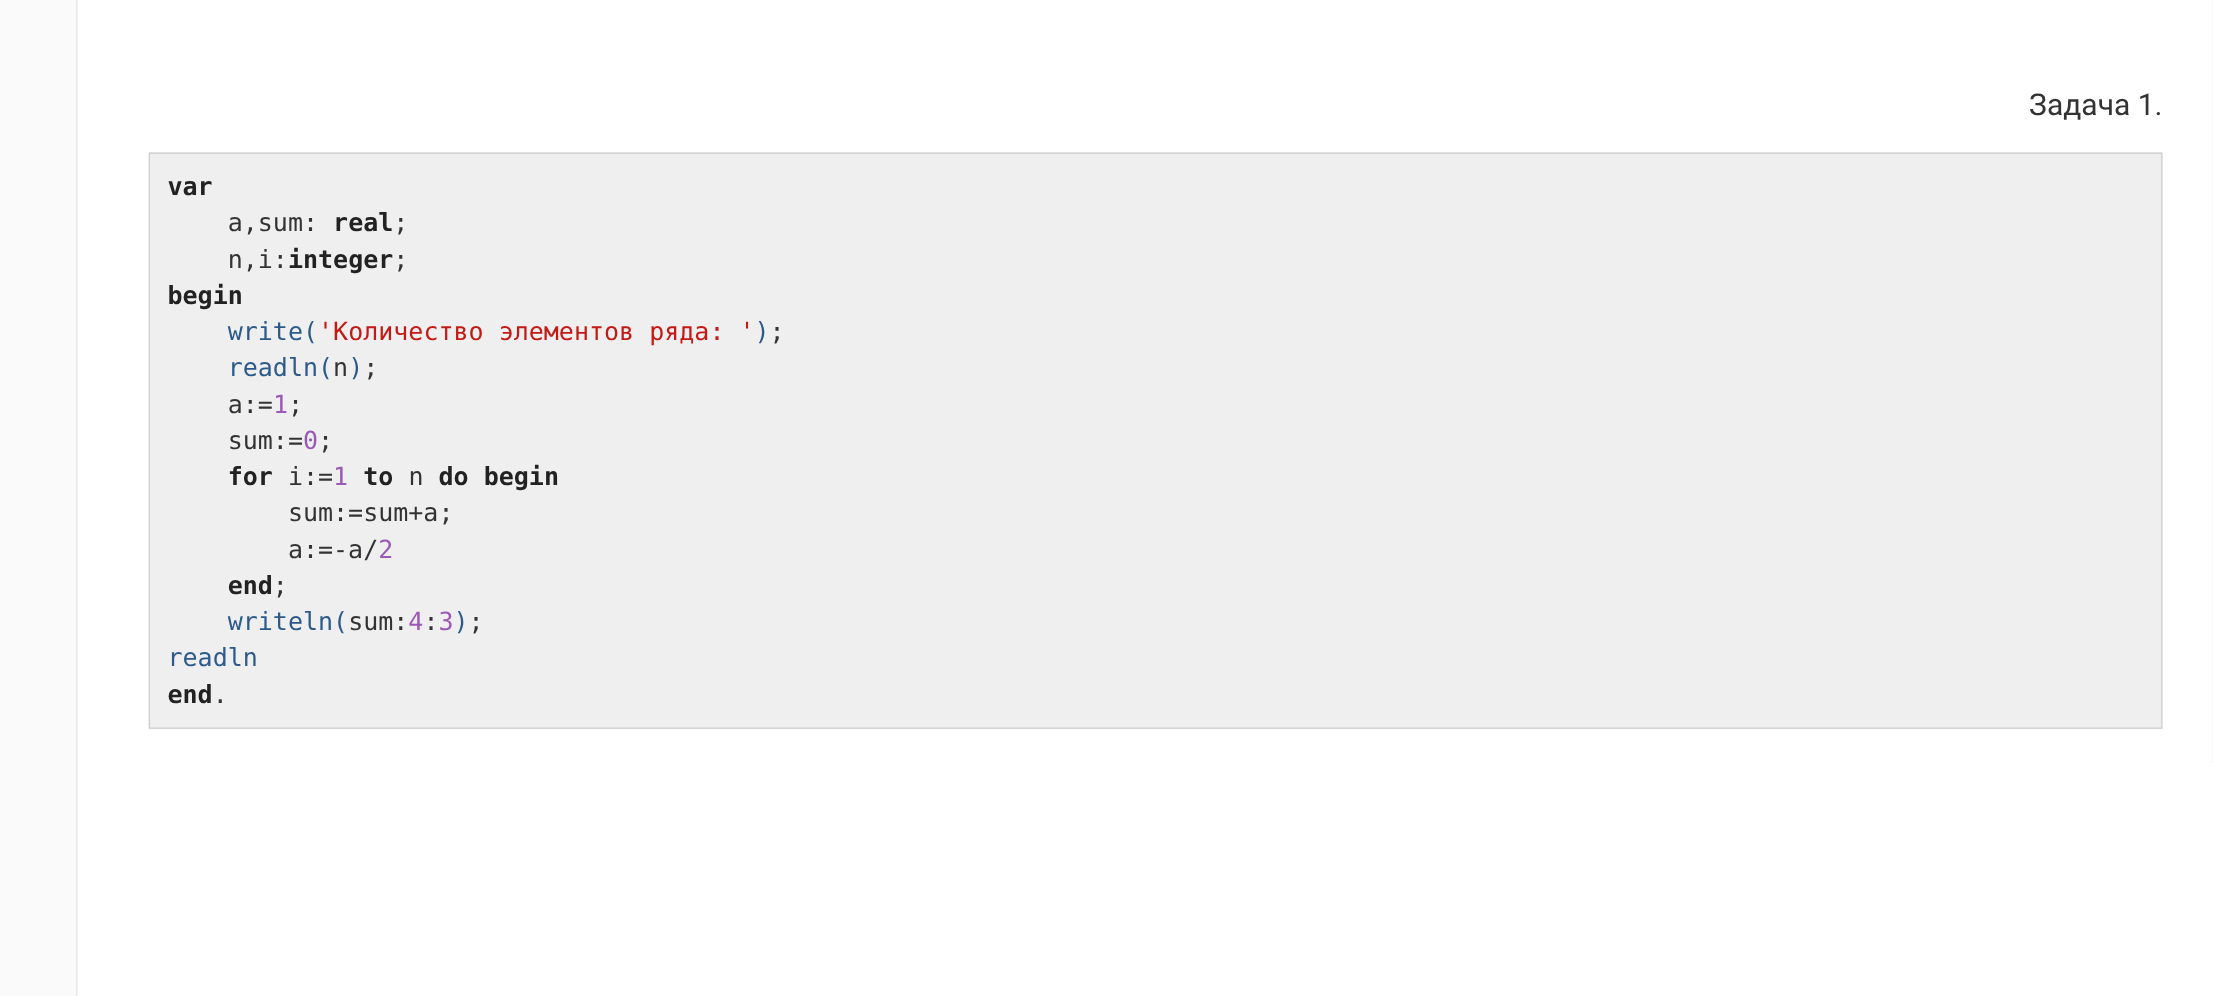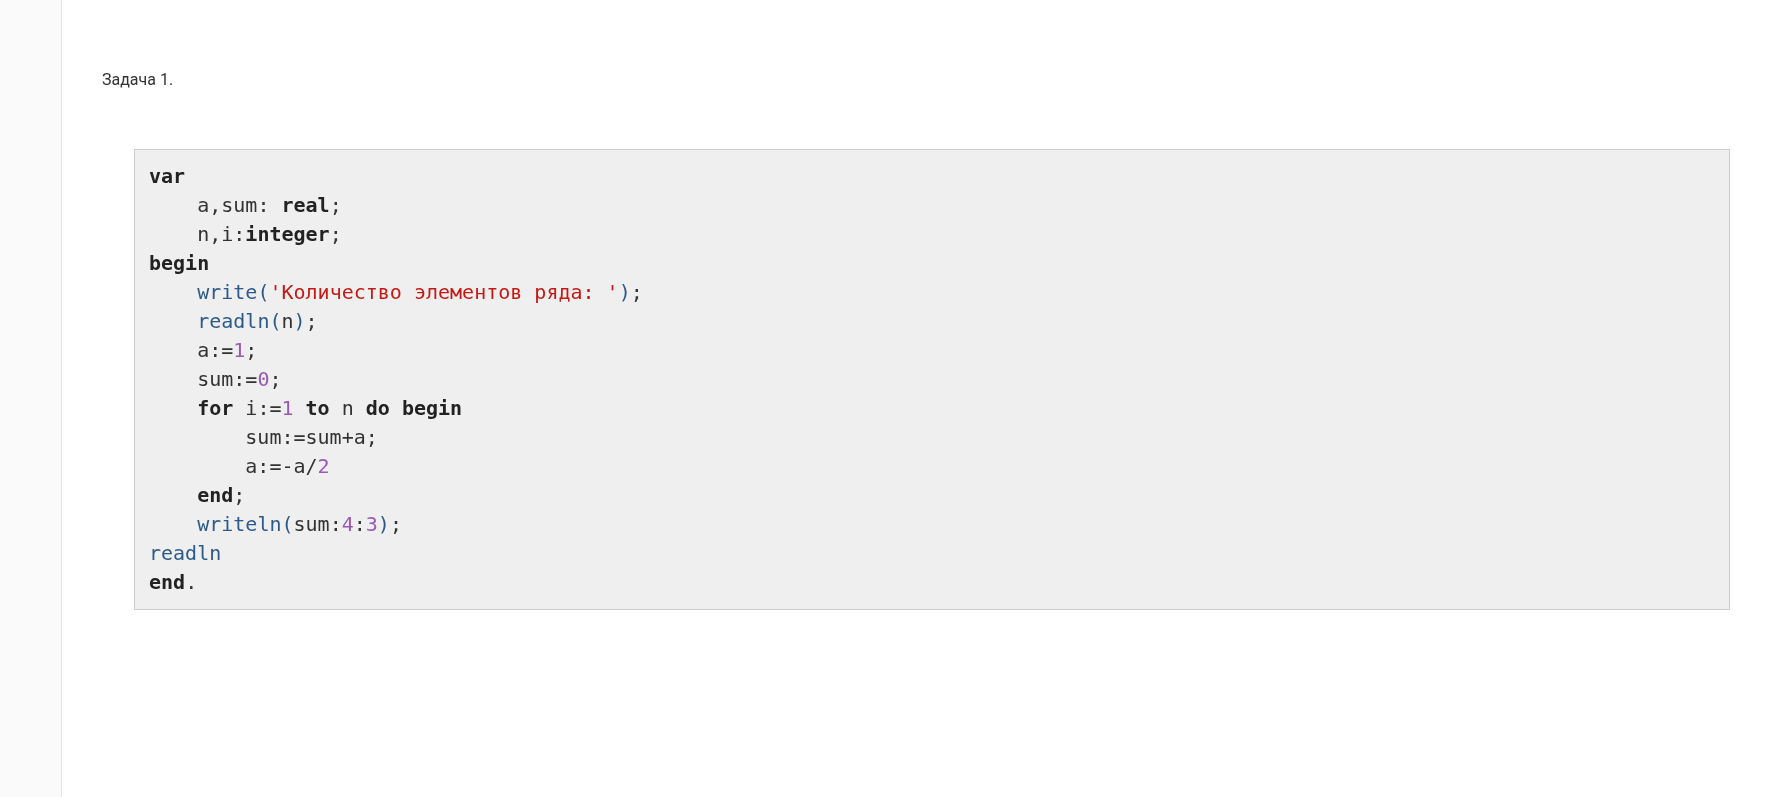--- a/index.html
+++ b/index.html
@@ -17,36 +17,37 @@
       width: 62px;
       border-right: 1px solid #e5e5e5;
       background: #fafafa;
       flex-shrink: 0;
     }
     .content {
       flex: 1;
       padding: 70px 40px 40px 40px;
     }
     .heading {
-      font-size: 16px;
+      font-size: 24px;
       font-weight: 400;
       color: #333;
-      margin-bottom: 60px;
+      margin-bottom: 24px;
+      text-align: right;
     }
     .code-block {
       background: #efefef;
       border: 1px solid #ccc;
       padding: 12px 14px;
       font-family: "Consolas", "Menlo", "Monaco", monospace;
       font-size: 20px;
       line-height: 1.45;
       color: #333;
       white-space: pre;
       overflow-x: auto;
-      margin-left: 32px;
+      margin-left: 17px;
     }
     .kw {
       font-weight: bold;
       color: #222;
     }
     .ident {
       color: #2c5a8a;
     }
     .paren {
       color: #2c5a8a;

